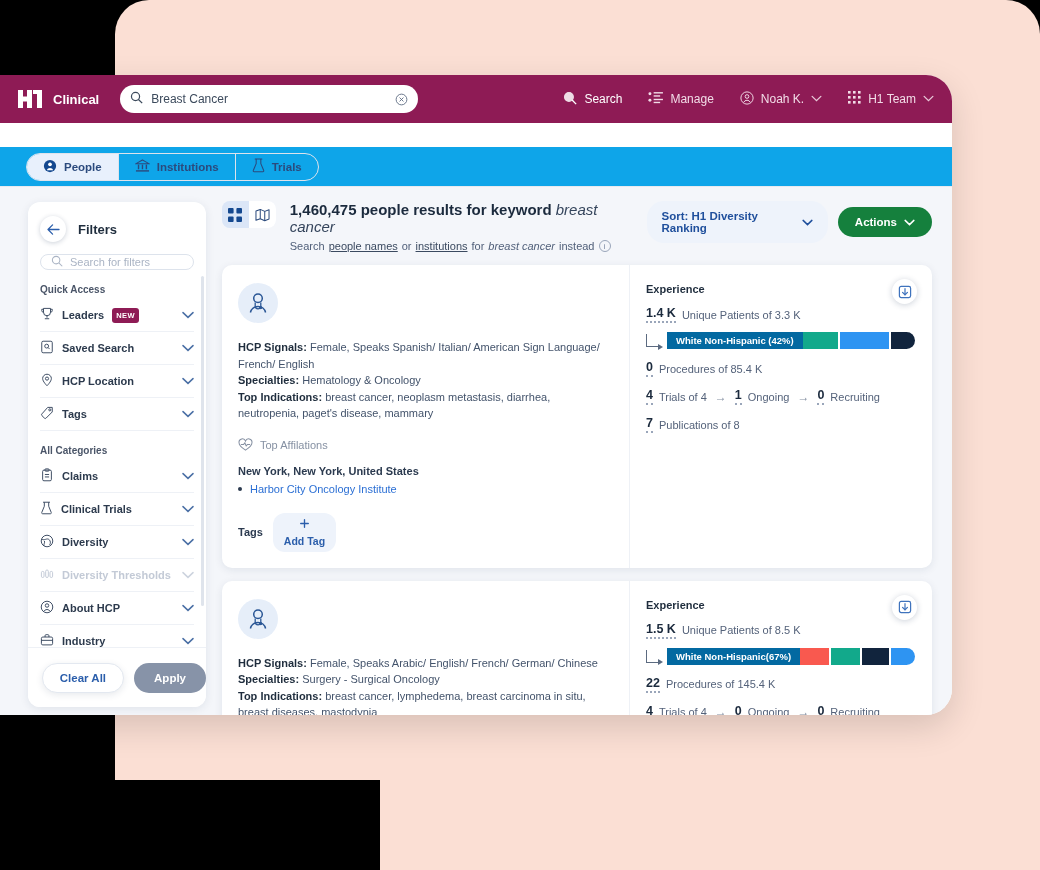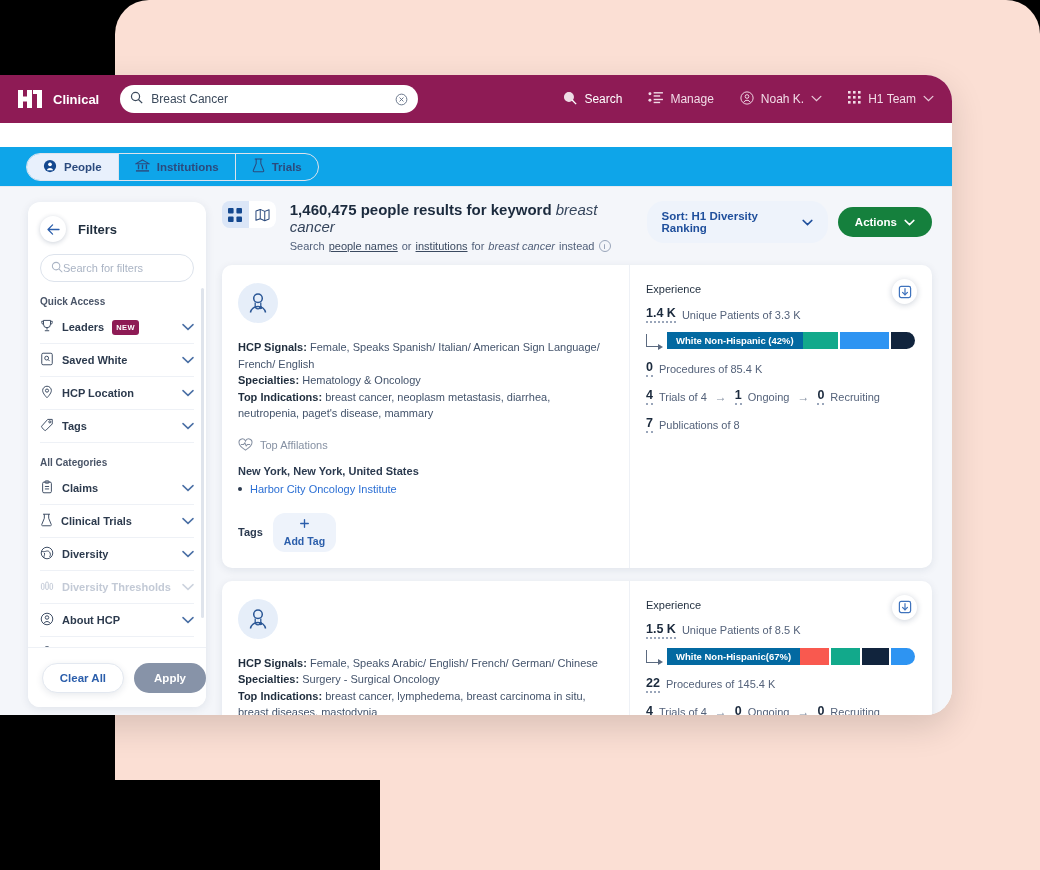--- a/index.html
+++ b/index.html
@@ -123,23 +123,23 @@
   .filters-head { display: flex; align-items: center; gap: 12px; padding: 14px 12px 8px 12px; }
   .back-circle {
     width: 26px; height: 26px; border-radius: 50%;
     background: #fff; box-shadow: 0 1px 5px rgba(25,45,80,.22);
     display: flex; align-items: center; justify-content: center;
     color: #2b5eab; font-size: 13px; cursor: pointer;
   }
   .filters-title { font-size: 13px; font-weight: 700; color: #1f2d3d; }
 
   .filter-search {
-    margin: 4px 12px 0 12px; height: 28px;
+    margin: 4px 12px 0 12px; height: 16px;
     border: 1px solid #dde3ec; border-radius: 14px;
-    display: flex; align-items: center; padding: 0 10px;
+    display: flex; align-items: center; gap: 7px; padding: 0 10px;
   }
   .filter-search input {
     border: none; outline: none; flex: 1;
     font-size: 11px; color: #54627a; background: transparent;
     font-family: "Liberation Sans", sans-serif;
   }
   .filter-search input::placeholder { color: #aab4c4; }
 
   .scrollarea { padding: 0 12px; height: 382px; overflow: hidden; position: relative; }
   .sec-label { font-size: 10px; font-weight: 700; color: #4a5568; margin: 14px 0 4px 0; }
@@ -251,21 +251,21 @@
 
   .tags-row { display: flex; align-items: center; gap: 10px; margin-top: 18px; }
   .tags-label { font-size: 11px; color: #2b3a4f; font-weight: 600; }
   .add-tag {
     background: #eef3fb; color: #2b5eab;
     font-size: 10.5px; font-weight: 700;
     border-radius: 12px; padding: 5px 11px;
     display: flex; align-items: center; gap: 5px; cursor: pointer; flex-direction: column;
   }
 
-  .exp-title { font-size: 11px; font-weight: 400; color: #1f2d3d; }
+  .exp-title { font-size: 11px; font-weight: 700; color: #1f2d3d; }
   .metric { margin-top: 11px; font-size: 11px; color: #54627a; display: flex; align-items: center; gap: 6px; flex-wrap: wrap;}
   .metric .num {
     font-size: 12.5px; font-weight: 700; color: #1b2a3d;
     border-bottom: 2px dotted #9aa6ba; padding-bottom: 1px; cursor: pointer;
   }
   .metric .arrow { color: #8691a3; font-size: 12px; margin: 0 2px; }
 
   .bar-row { display: flex; align-items: center; gap: 8px; margin-top: 9px; }
   .elbow { width: 13px; height: 13px; border-left: 1.5px solid #5b6a80; border-bottom: 1.5px solid #5b6a80; position: relative; }
   .elbow:after {
@@ -477,21 +477,21 @@
         </div>
 
         <div class="filter-row">
           <span>
             <svg width="14" height="14" viewBox="0 0 16 16">
                 <rect x="2" y="1.4" width="12" height="13.2" rx="1.6" fill="none" stroke="#3a4a61" stroke-width="1.1"></rect>
                 <circle cx="7.6" cy="7" r="2.2" fill="none" stroke="#3a4a61" stroke-width="1.1"></circle>
                 <line x1="9.2" y1="8.6" x2="11" y2="10.4" stroke="#3a4a61" stroke-width="1.1"></line>
               </svg>
           </span>
-          <span>Saved White</span>
+          <span>Saved Search</span>
           <span class="chev">
             <svg width="12" height="8" viewBox="0 0 12 8">
                 <path d="M1 1.6 L6 6.4 L11 1.6" fill="none" stroke="#4a6fa5" stroke-width="1.5" stroke-linecap="round"></path>
               </svg>
           </span>
         </div>
 
         <div class="filter-row">
           <span>
             <svg width="14" height="14" viewBox="0 0 16 16">

